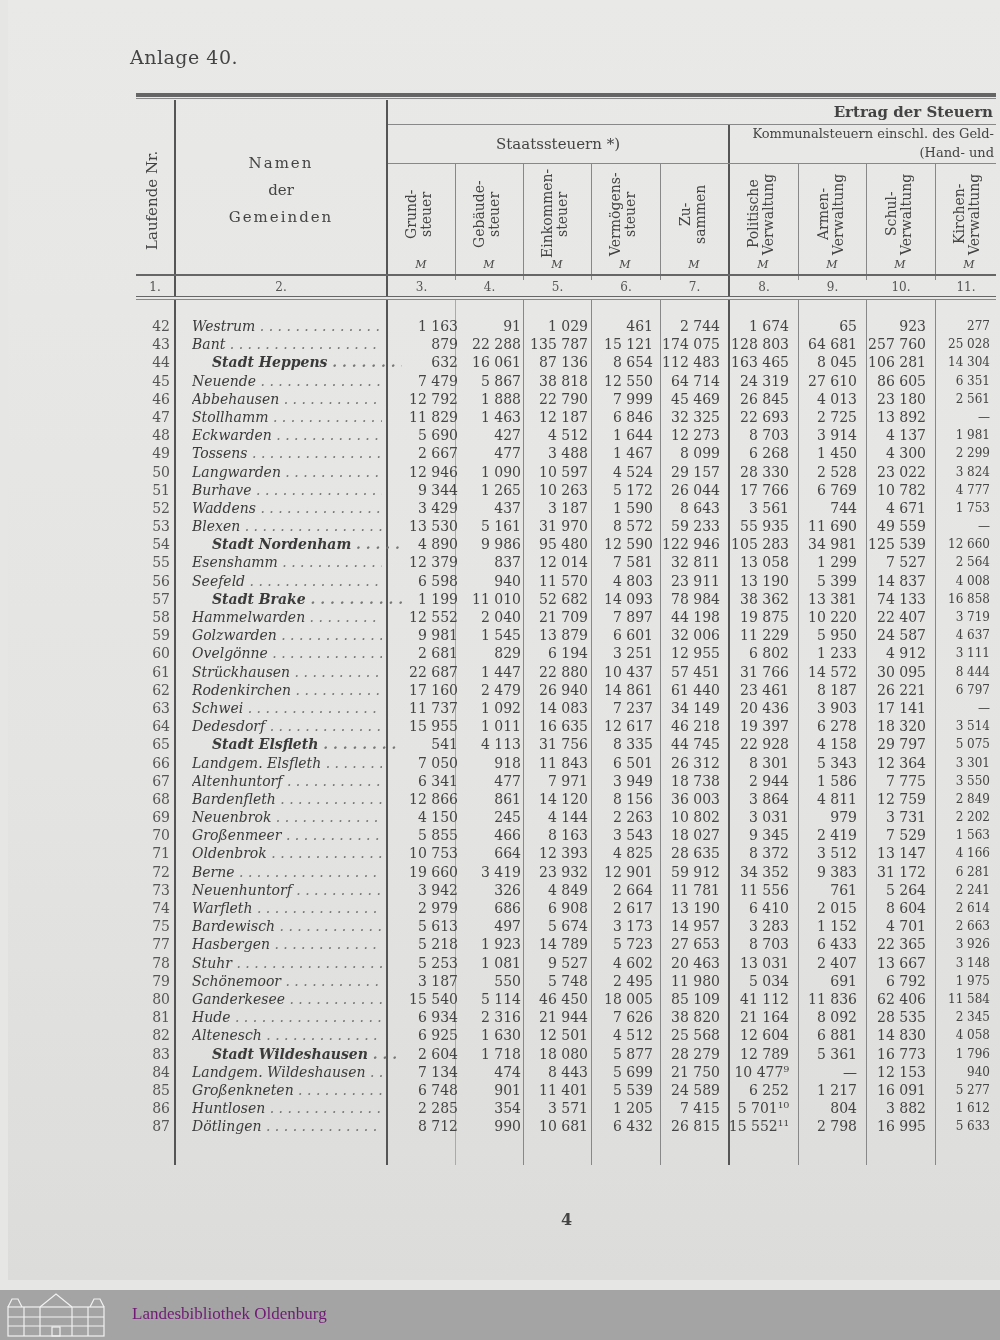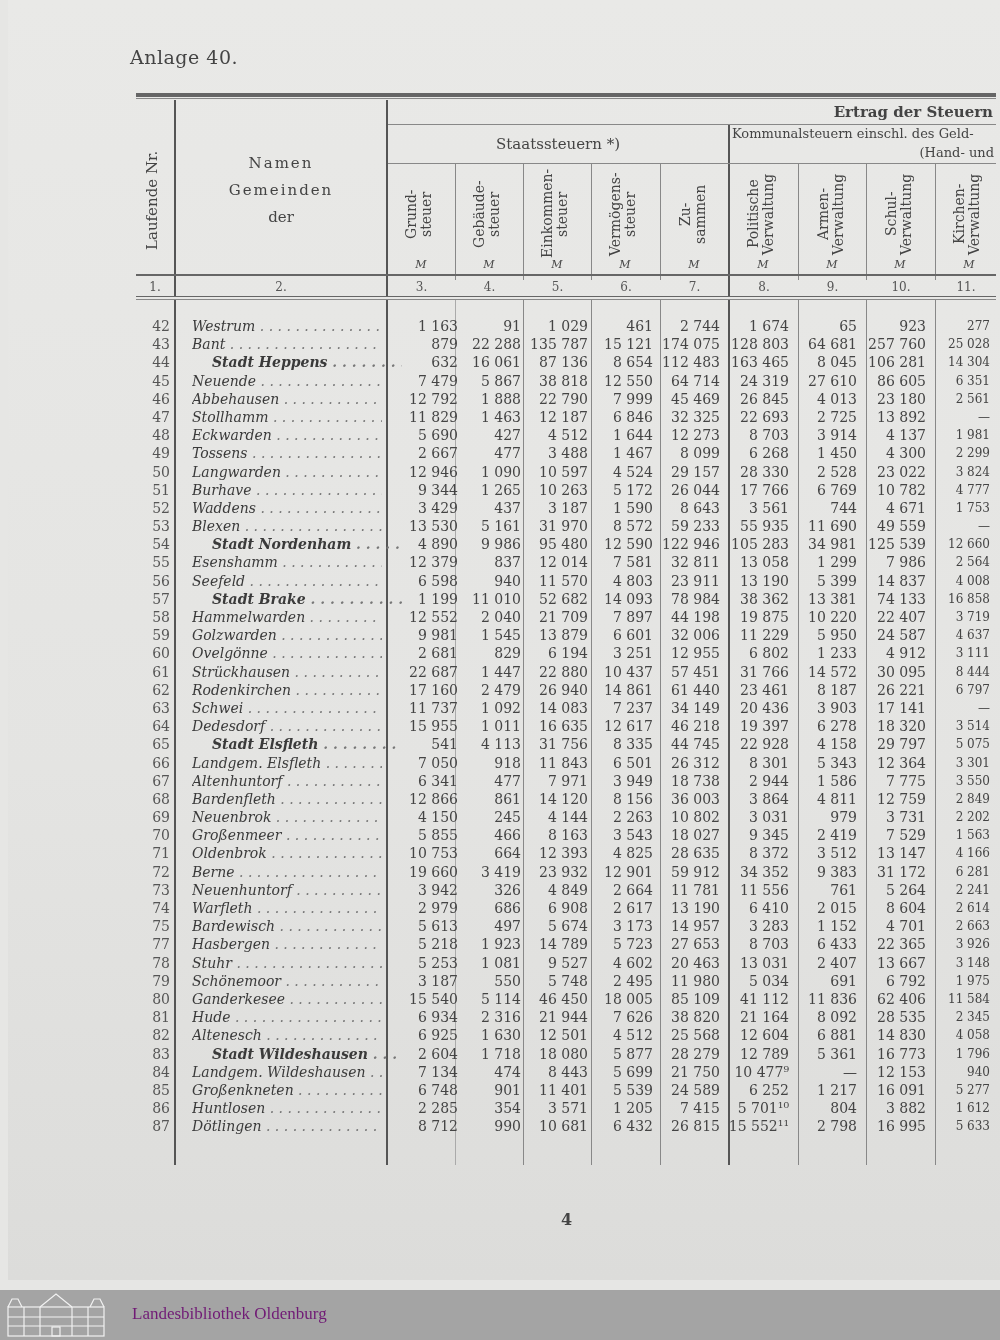--- a/index.html
+++ b/index.html
@@ -73,26 +73,26 @@
   <div class="hdr-thin" style="left:790px; top:163px; height:117px;"></div>
   <div class="hdr-thin" style="left:858px; top:163px; height:117px;"></div>
   <div class="hdr-thin" style="left:927px; top:163px; height:117px;"></div>
   <div class="hline-thick" style="left:128px; top:274px; width:860px;"></div>
   <div class="hline" style="left:128px; top:296px; width:860px; background:#666;"></div>
   <div class="hline" style="left:128px; top:299px; width:860px;"></div>
 
   <div class="vert" style="left:137px; top:130px; height:140px; width:20px; font-size:15px;">Laufende Nr.</div>
   <div class="name-head">
     <div>Namen</div>
+    <div style="letter-spacing:0">der</div>
     <div>Gemeinden</div>
-    <div style="letter-spacing:0">der</div>
   </div>
   <div class="group-title" style="left:780px; top:103px; width:205px; text-align:right; font-weight:bold; font-size:15px;">Ertrag der Steuern</div>
   <div class="group-title" style="left:380px; top:135px; width:340px;">Staatssteuern *)</div>
-  <div class="group-title" style="left:724px; top:126px; width:262px; text-align:left; font-size:13px;">Kommunalsteuern einschl. des Geld-</div>
+  <div class="group-title" style="left:724px; top:126px; width:262px; text-align:right; font-size:13px;">Kommunalsteuern einschl. des Geld-</div>
   <div class="group-title" style="left:724px; top:145px; width:262px; text-align:right; font-size:13px;">(Hand- und</div>
 
   <div class="vert" style="left:396px; top:170px; height:88px; width:32px;">Grund-
 steuer</div>
   <div class="vert" style="left:464px; top:170px; height:88px; width:32px;">Gebäude-
 steuer</div>
   <div class="vert" style="left:532px; top:170px; height:88px; width:32px;">Einkommen-
 steuer</div>
   <div class="vert" style="left:600px; top:170px; height:88px; width:32px;">Vermögens-
 steuer</div>
@@ -316,21 +316,21 @@
       <div class="row">
         <span class="c-nr">55</span>
         <span class="c-name">Esenshamm</span>
         <span class="num n3">12 379</span>
         <span class="num n4">837</span>
         <span class="num n5">12 014</span>
         <span class="num n6">7 581</span>
         <span class="num n7">32 811</span>
         <span class="num n8">13 058</span>
         <span class="num n9">1 299</span>
-        <span class="num n10">7 986</span>
+        <span class="num n10">7 527</span>
         <span class="num n11">2 564</span>
       </div>
       <div class="row">
         <span class="c-nr">56</span>
         <span class="c-name">Seefeld</span>
         <span class="num n3">6 598</span>
         <span class="num n4">940</span>
         <span class="num n5">11 570</span>
         <span class="num n6">4 803</span>
         <span class="num n7">23 911</span>

